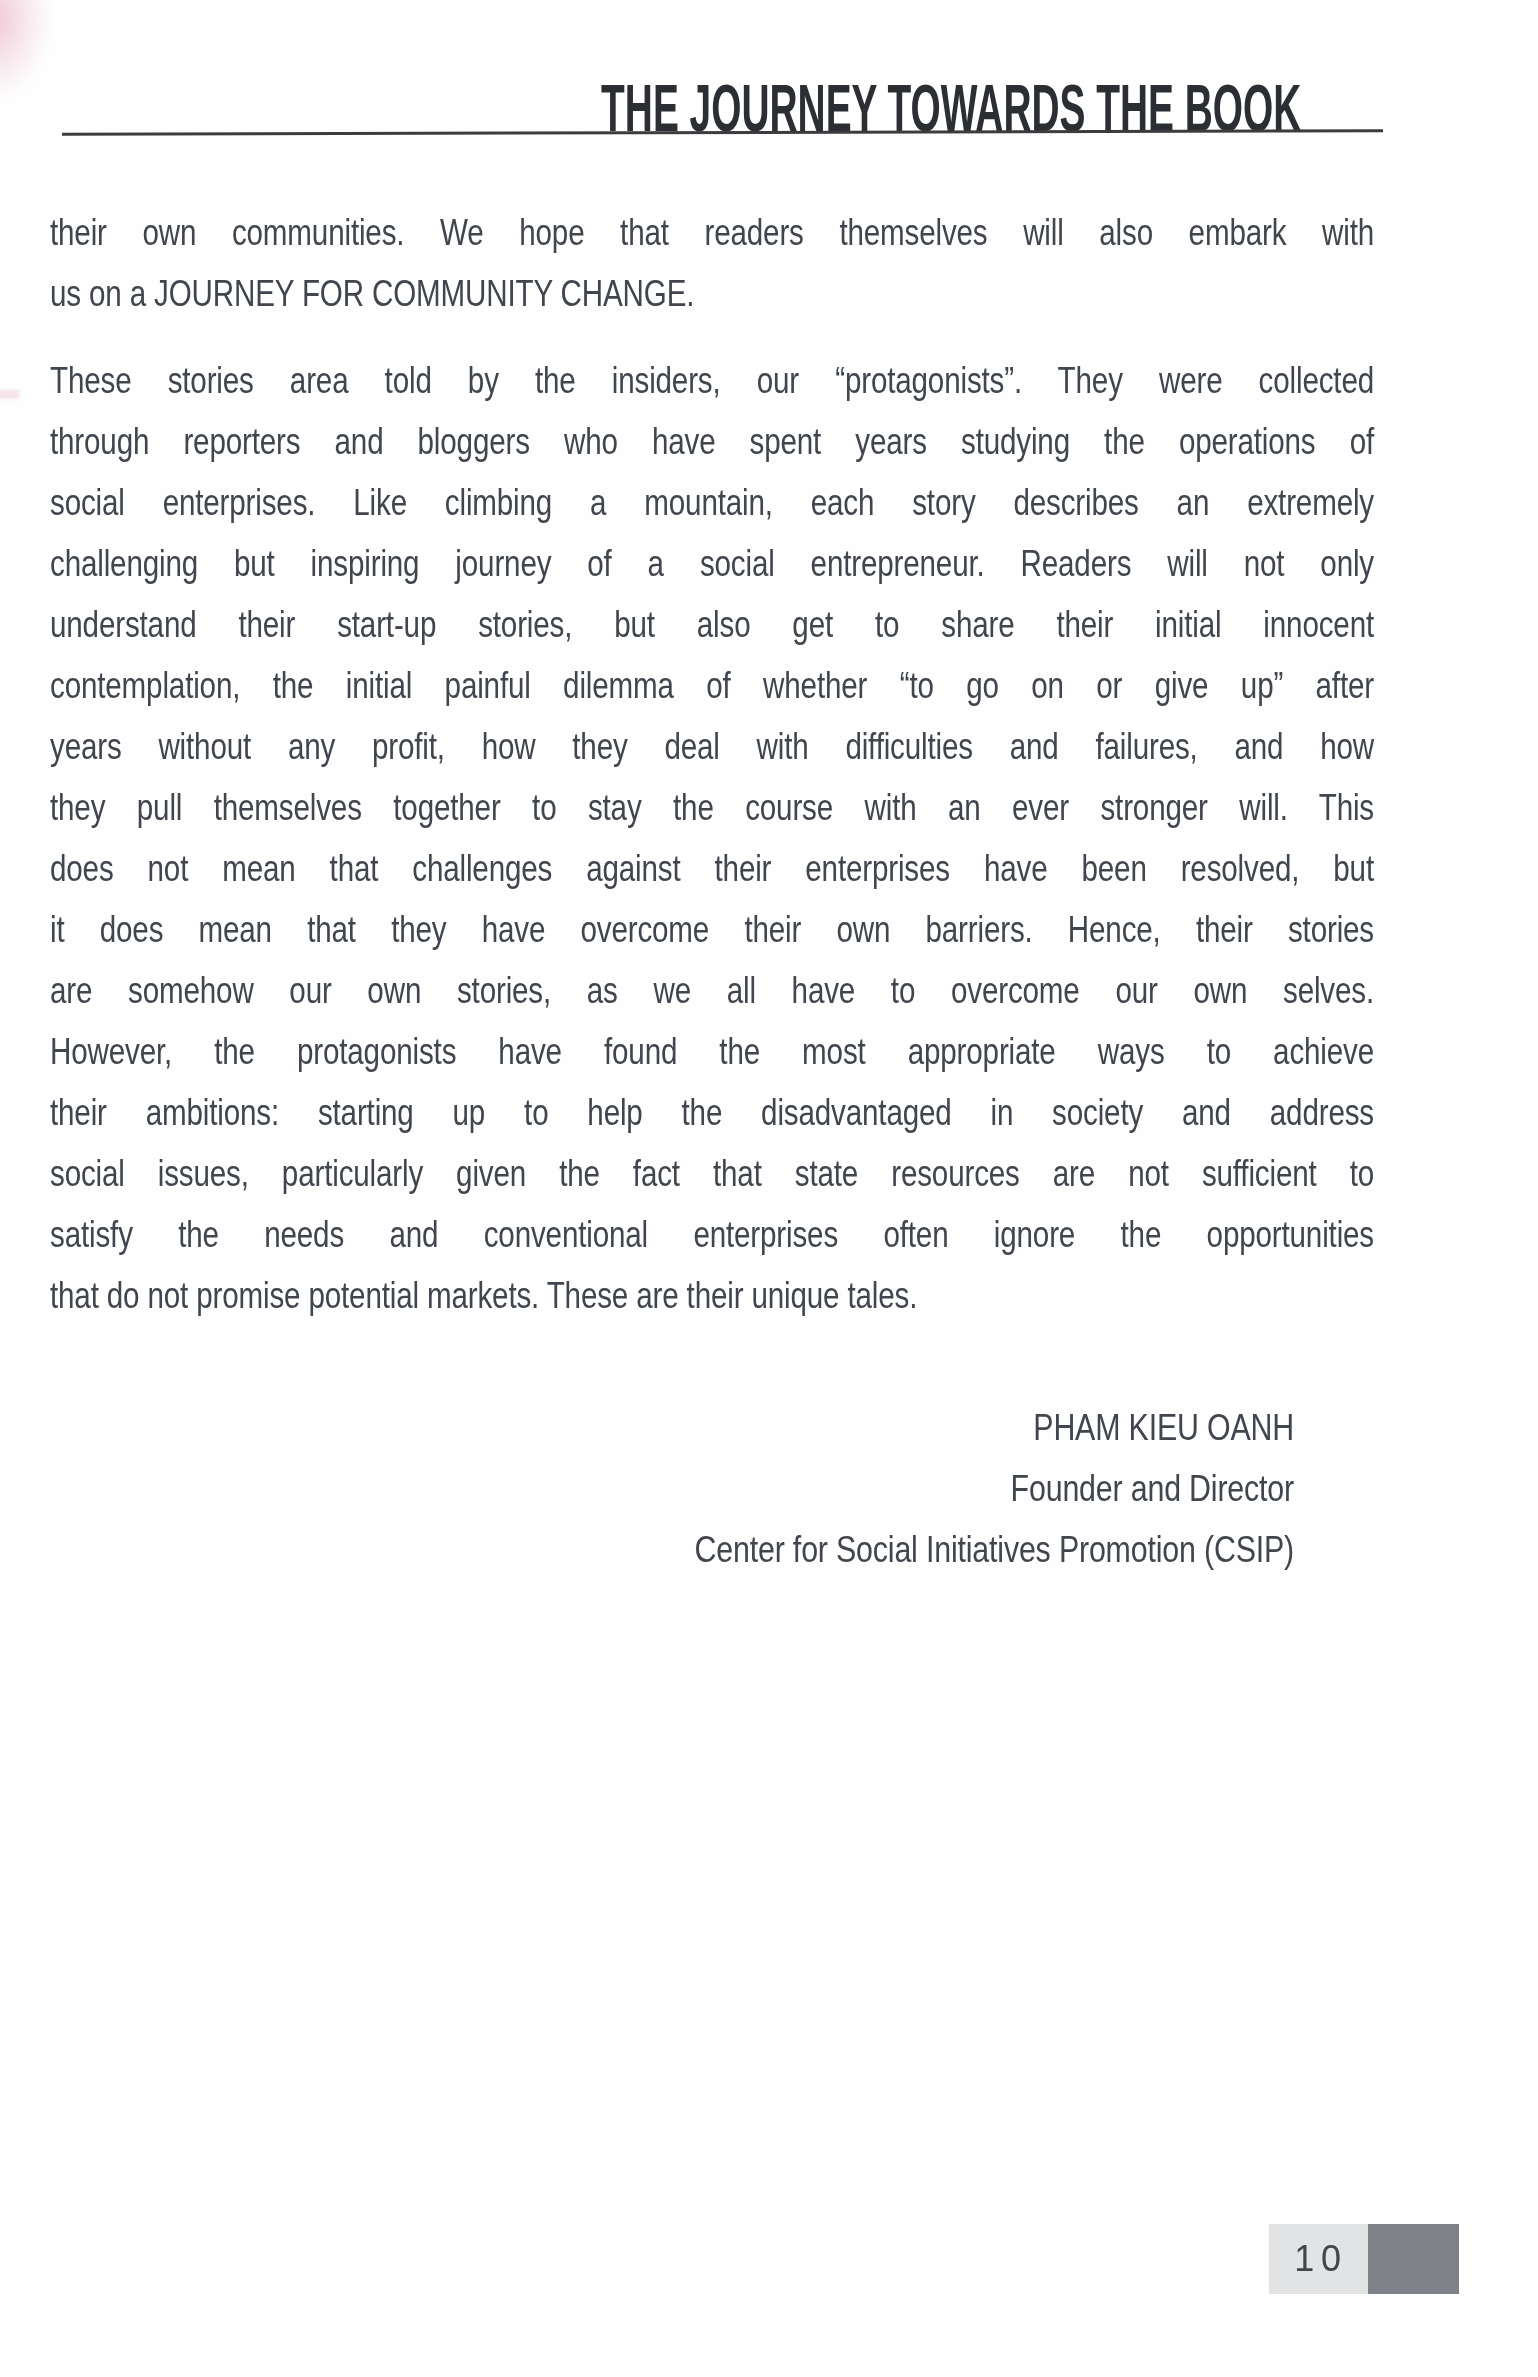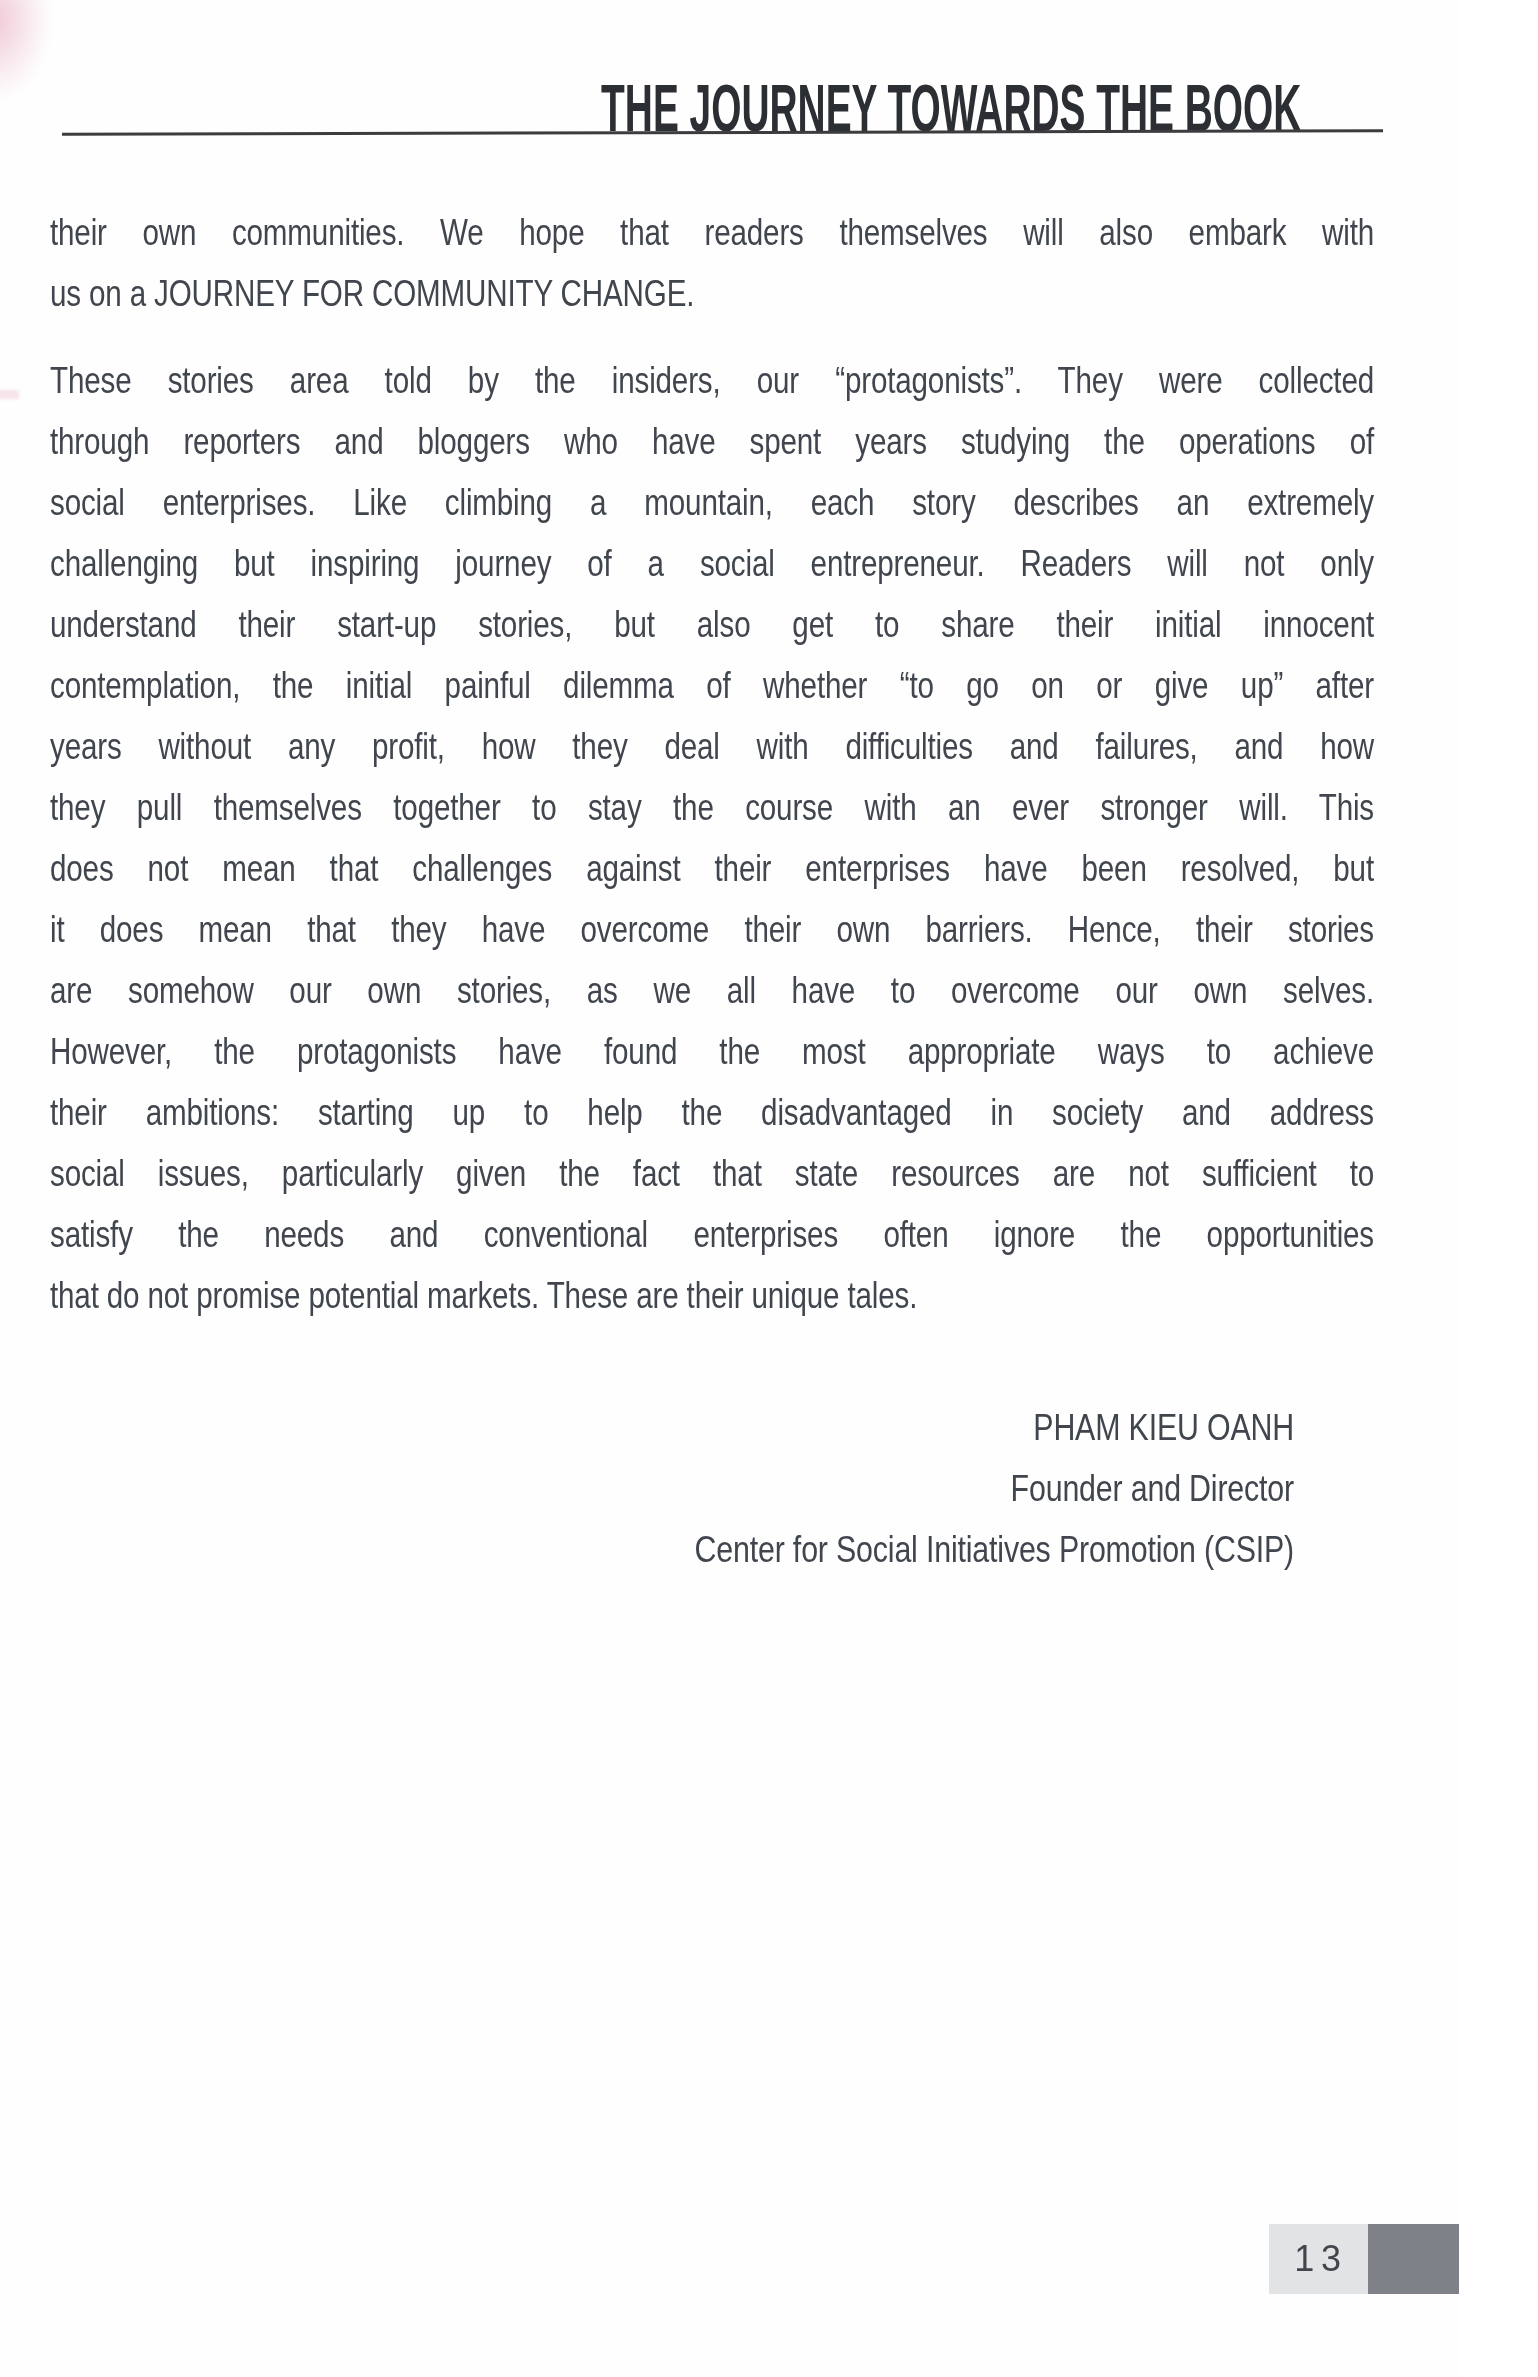--- a/index.html
+++ b/index.html
@@ -112,18 +112,18 @@
       </div>
     </div>
 
   <div class="signature">
     <div>PHAM KIEU OANH</div>
     <div>Founder and Director</div>
     <div>Center for Social Initiatives Promotion (CSIP)</div>
   </div>
 
   <div class="pagenum-box">
-    <span class="pagenum">13</span>
+    <span class="pagenum">10</span>
   </div>
   <div class="footer-bar"></div>
 
 </div>
 
 
 </body></html>

